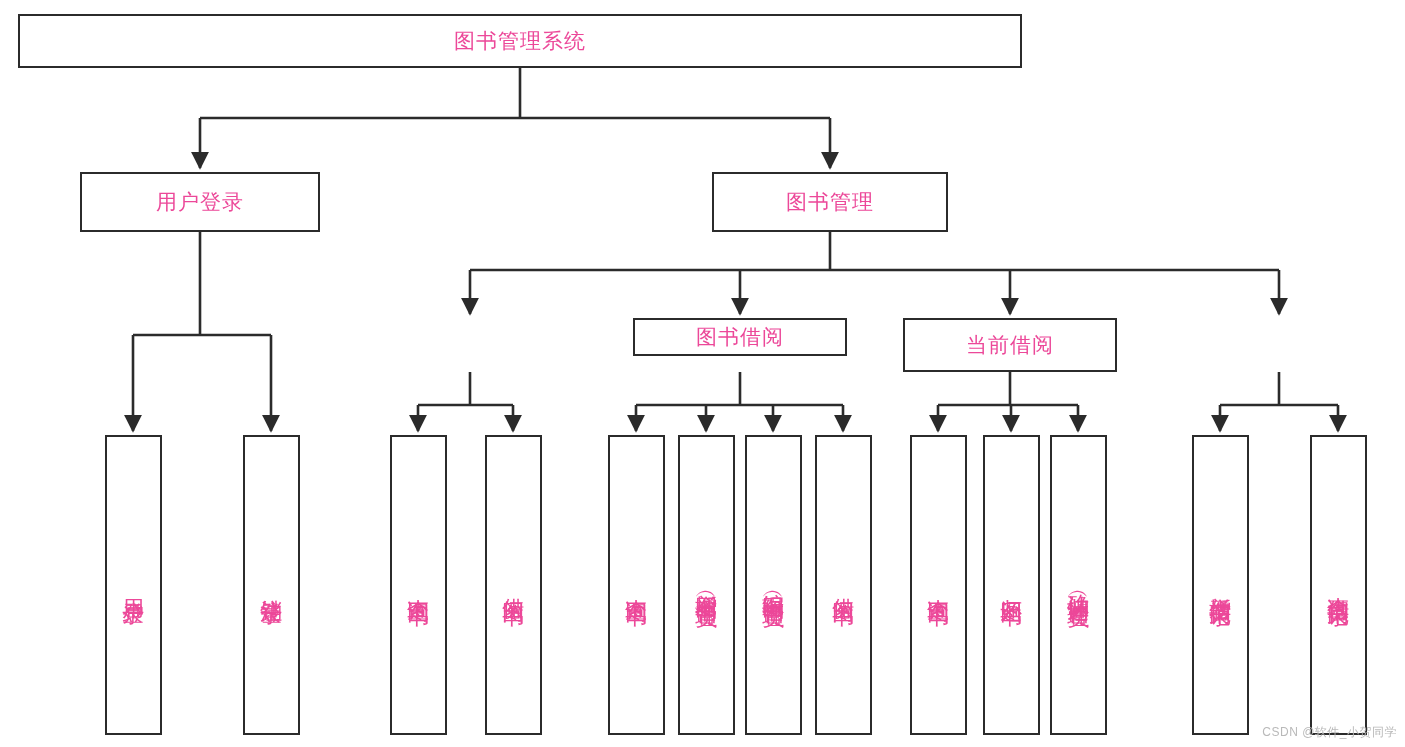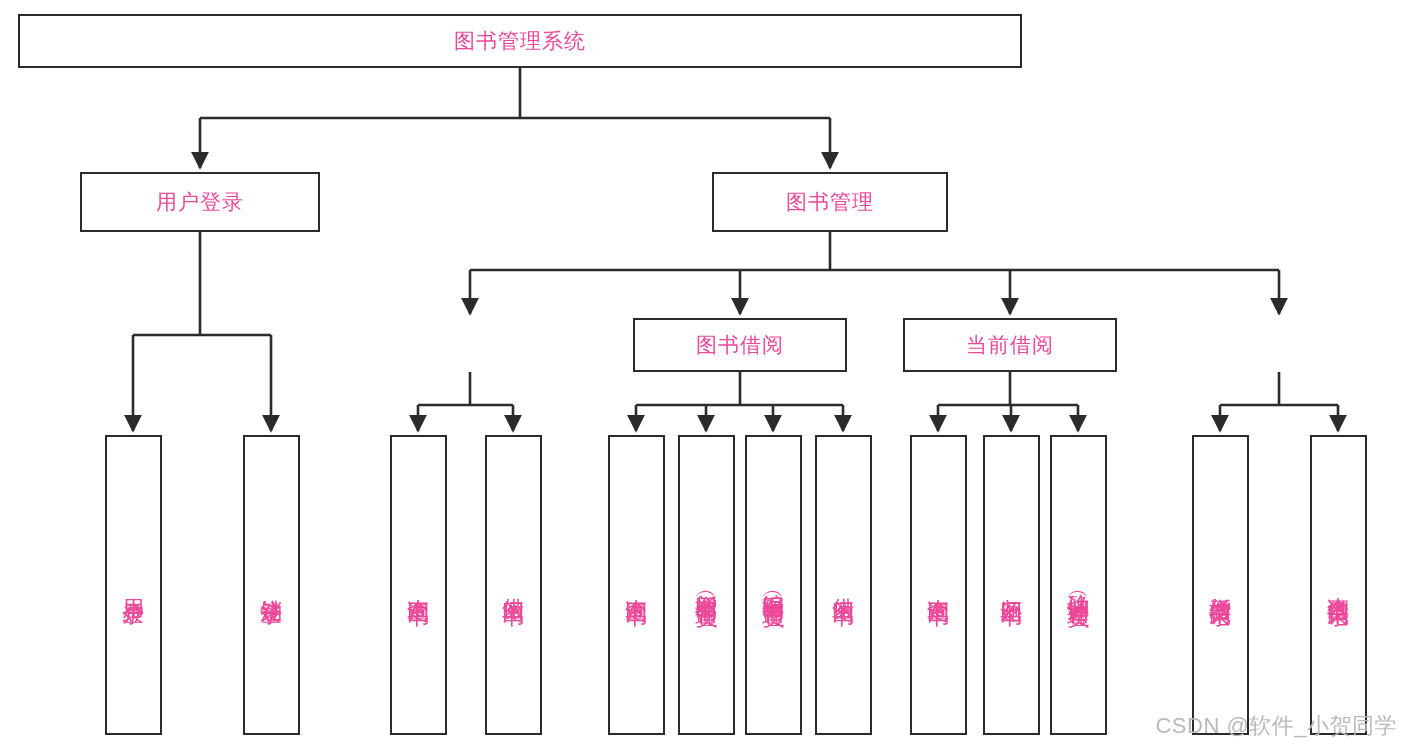--- a/index.html
+++ b/index.html
@@ -56,21 +56,21 @@
     text-orientation:upright;
     font-size:22px;
     line-height:1.06;
     letter-spacing:2px;
     white-space:nowrap;
   }
   .watermark{
     position:absolute;
     right:8px;
     bottom:6px;
-    font-size:22px;
+    font-size:12px;
     color:#b9b9b9;
     letter-spacing:0.5px;
     z-index:3;
     white-space:nowrap;
   }
 </style>
 </head>
 <body>
 
 <div id="canvas">
@@ -129,21 +129,21 @@
     <span class="lbl">图书管理系统</span>
   </div>
 
   <div class="node horiz" style="left:80px;top:172px;width:240px;height:60px;">
     <span class="lbl">用户登录</span>
   </div>
   <div class="node horiz" style="left:712px;top:172px;width:236px;height:60px;">
     <span class="lbl">图书管理</span>
   </div>
 
-  <div class="node horiz" style="left:633px;top:318px;width:214px;height:54px;">
+  <div class="node horiz" style="left:633px;top:318px;width:214px;height:38px;">
     <span class="lbl">图书借阅</span>
   </div>
   <div class="node horiz" style="left:903px;top:318px;width:214px;height:54px;align-items:center;">
     <span class="lbl">当前借阅</span>
   </div>
 
   <div class="node vert" style="left:105px;top:435px;width:57px;height:300px;">
     <span class="lbl">用户登录</span>
   </div>
   <div class="node vert" style="left:243px;top:435px;width:57px;height:300px;">

